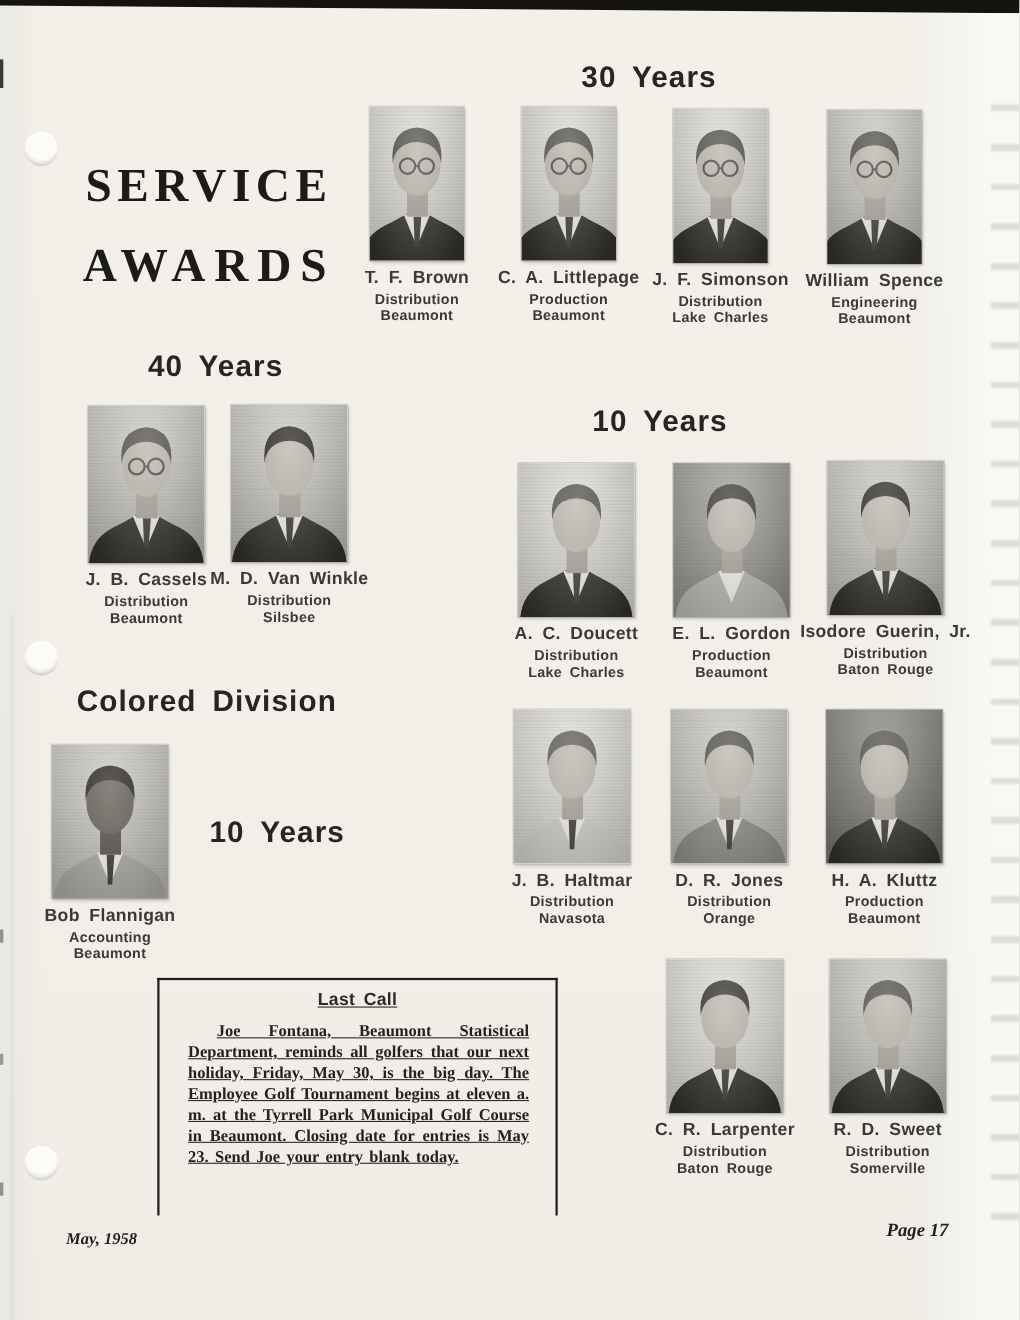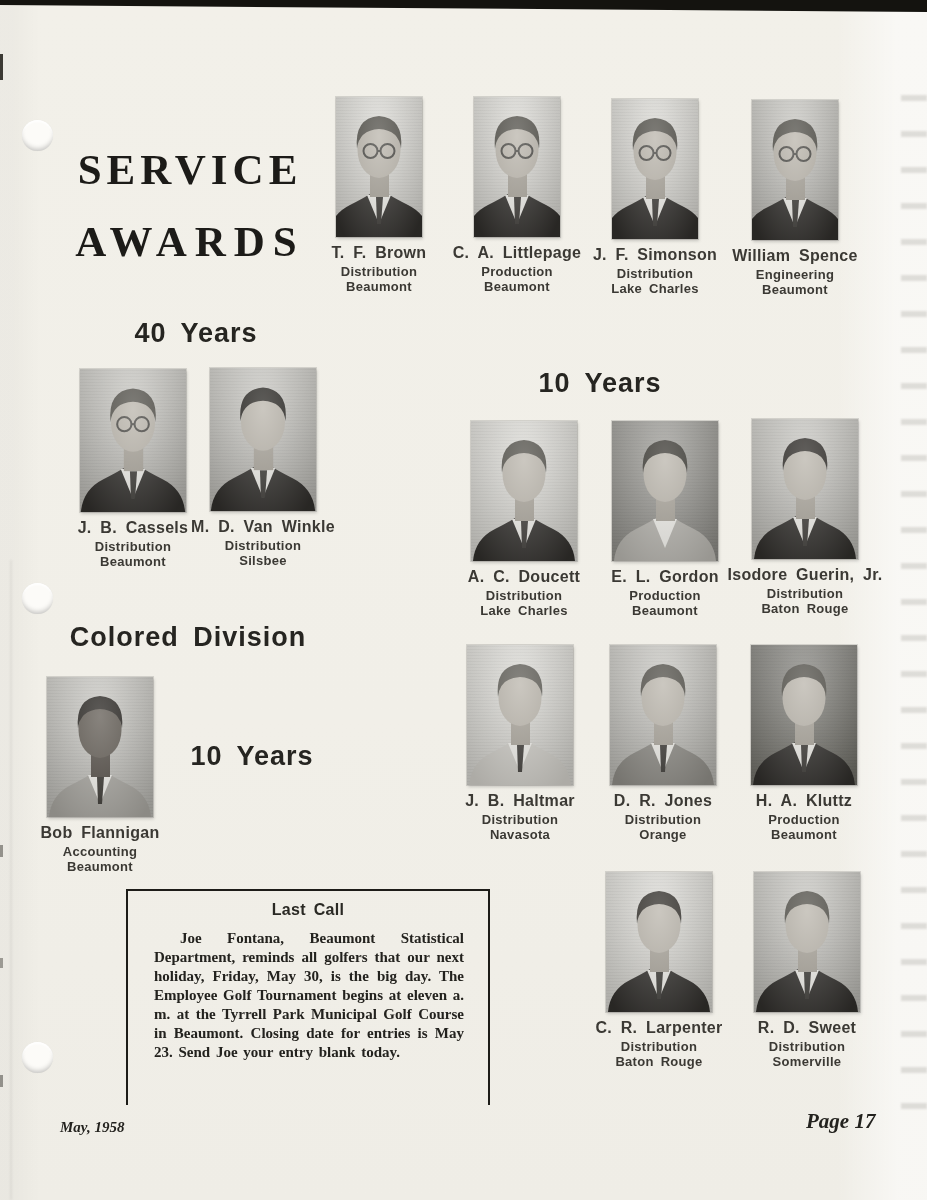--- a/index.html
+++ b/index.html
@@ -63,51 +63,52 @@
   .p-gordon{--suit:#b2b0aa;--hair:#35332d}
   .p-haltmar{--suit:#c9c7c1;--hair:#57554e}
   .p-jones{--suit:#8a8882}
   .p-vanwinkle{--hair:#211f1b}
   .p-guerin{--hair:#26231f}
   .p-larpenter{--hair:#2b2823}
   .p-flannigan{--skin:#5a544c;--skin2:#4b453e;--hair:#1f1c18;--suit:#a3a19b;--tie:#33302b}
   .photo:not(.glasses) .specs{display:none}
   .photo.open-collar .tiebit{display:none}
   
-  .notice{position:absolute;left:126px;top:889px;width:364px;height:216px;box-sizing:border-box;
-    border:2px solid #1d1c18;border-bottom:none;background:transparent;}
+  .notice{position:absolute;left:143px;top:889px;width:364px;height:216px;box-sizing:border-box;
+    border:2px solid #1d1c18;border-bottom:none;background:transparent;text-decoration:underline;}
   .notice .nt{font-weight:700;font-size:16px;text-align:center;letter-spacing:.3px;word-spacing:3px;color:#2a2924;}
   .notice .nt1{margin-top:10px}
   .notice .nt2{margin-top:4px}
   .notice .body{margin:10px 24px 0 26px;font-family:"Liberation Serif", serif;font-weight:700;
     font-size:15px;line-height:19px;text-align:justify;text-indent:26px;color:#23221e;word-spacing:2px;}
   
   .foot{position:absolute;font-family:"Liberation Serif", serif;font-style:italic;color:#23221e;}
   .foot.issue{left:60px;top:1119px;font-size:15px;font-weight:700;}
-  .foot.pageno{left:806px;top:1109px;font-size:21px;font-weight:700;}
+  .foot.pageno{left:806px;top:1109px;font-size:17px;font-weight:700;}
 </style>
 </head>
 <body>
 
 <div class="page">
 
   <div class="topbar"></div>
   <div class="right-marks"></div>
   <div class="crease-left"></div>
   <div class="edge-tick et1"></div>
   <div class="edge-tick et2"></div>
   <div class="edge-tick et3"></div>
   <div class="edge-tick et4"></div>
   <div class="hole h1"></div>
   <div class="hole h2"></div>
   <div class="hole h3"></div>
 
   <div class="masthead l2">AWARDS</div>
   <div class="masthead l1">SERVICE</div>
 
+  <div class="heading h-30">30 Years</div>
   <div class="heading h-20">40 Years</div>
   <div class="heading h-10">10 Years</div>
   <div class="heading h-cd">Colored Division</div>
   <div class="heading h-c10">10 Years</div>
 
   <div class="person card w86" style="left:304px;top:97px">
     <div class="photo t-light glasses">
 <svg class="bust" viewBox="0 0 106 140" preserveAspectRatio="xMidYMax slice" xmlns="http://www.w3.org/2000/svg">
   <path d="M2 140 Q4 118 24 108 Q36 102 44 97 L62 97 Q70 102 82 108 Q102 118 104 140 Z" fill="var(--suit)"></path>
   <path d="M41 98 L53 127 L65 98 Z" fill="var(--shirt)"></path>

